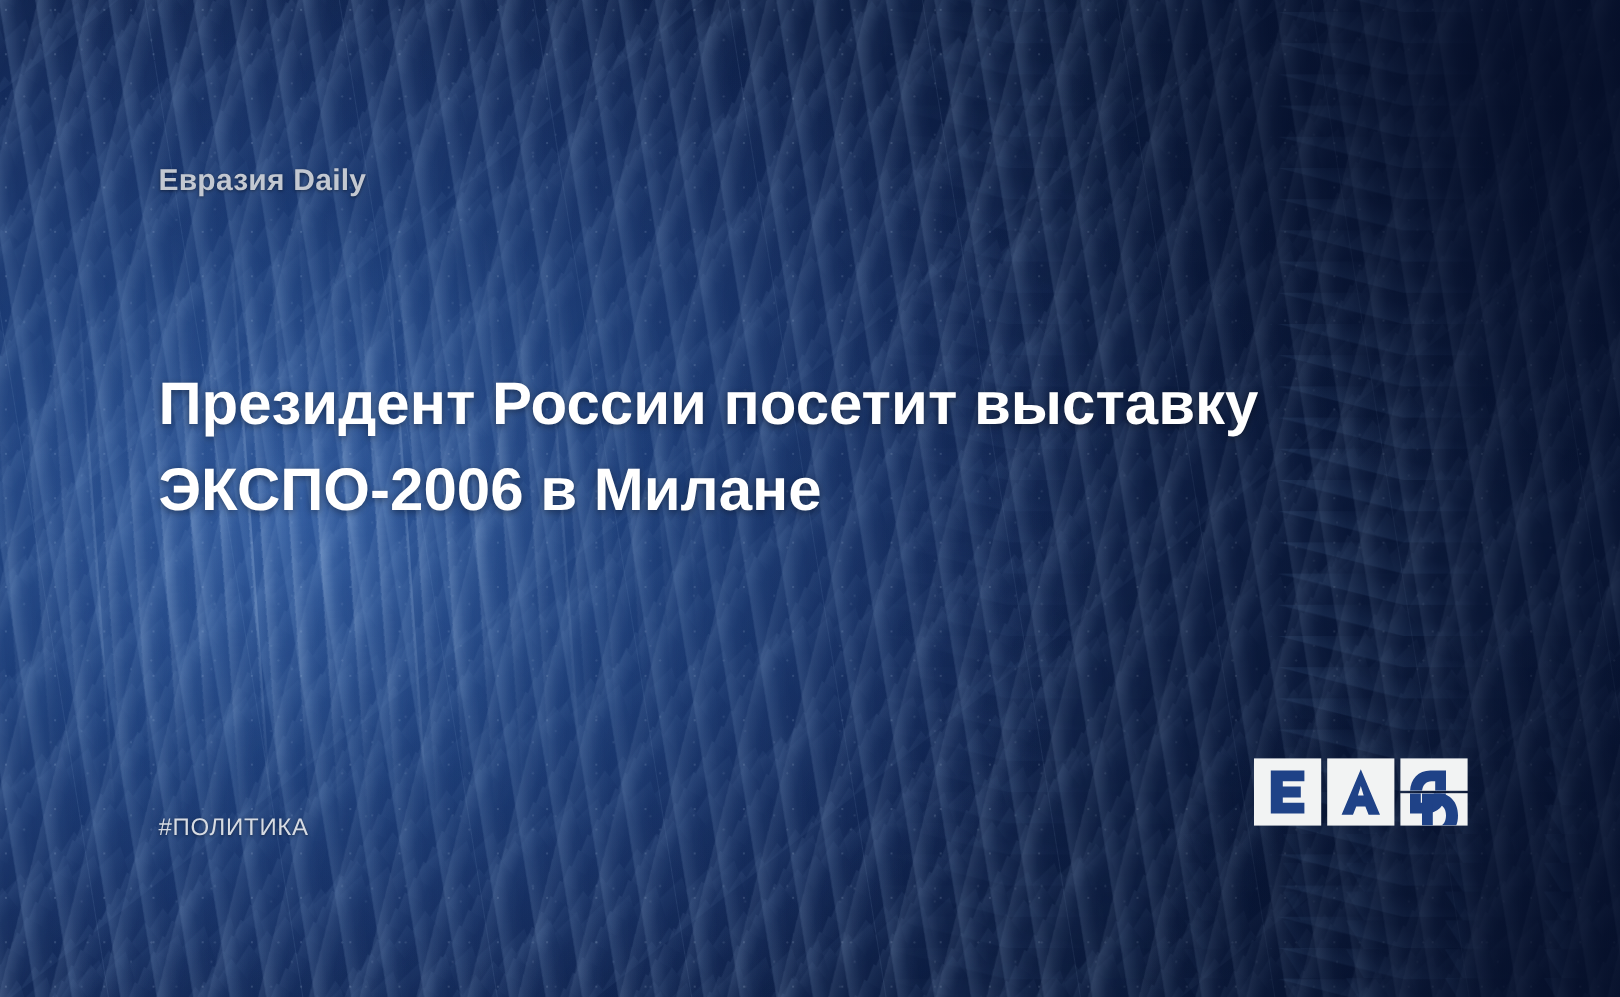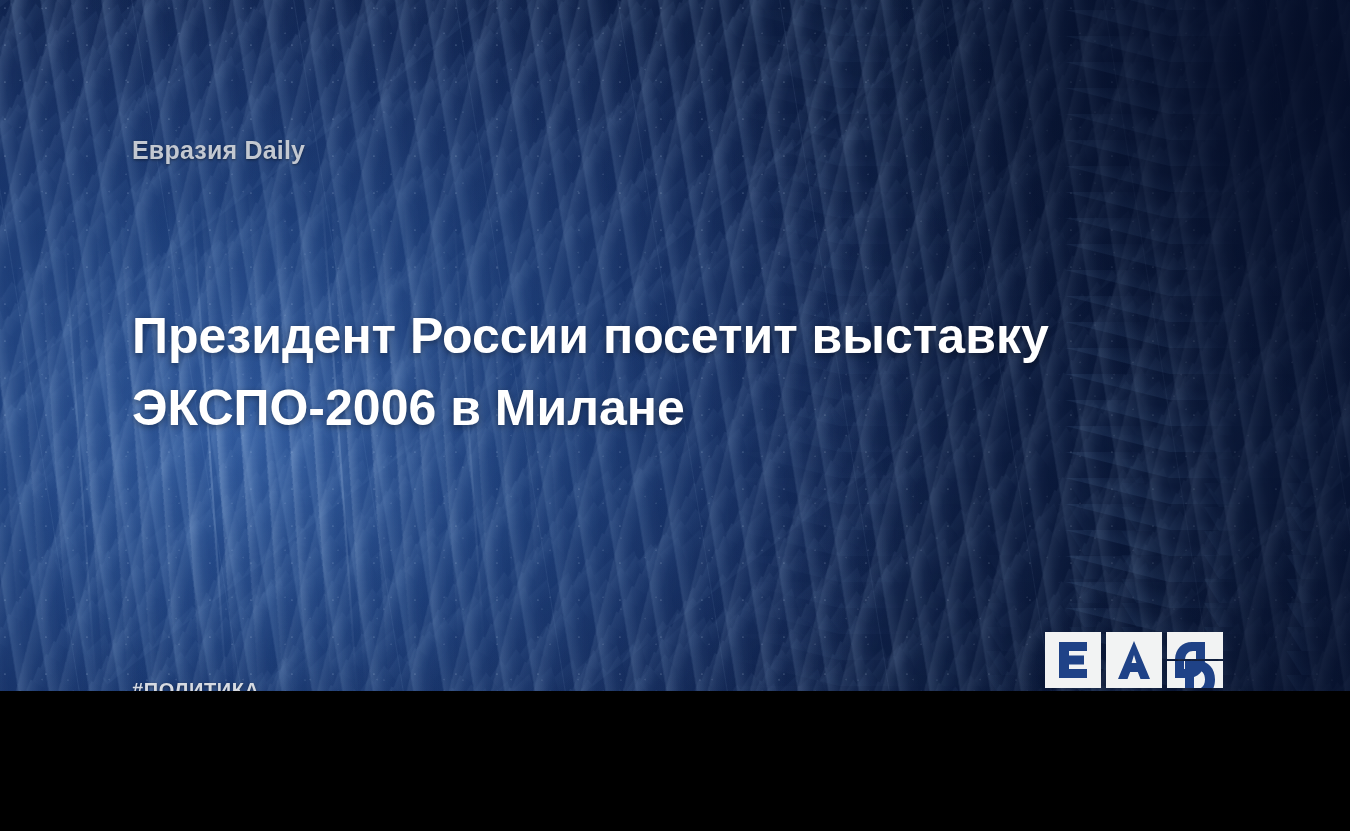--- a/index.html
+++ b/index.html
@@ -3,21 +3,21 @@
 <meta charset="utf-8">
 <style>
   html, body {
     margin: 0;
     padding: 0;
     background: #000;
   }
   #card {
     position: relative;
     width: 1350px;
-    height: 691px;
+    height: 831px;
     overflow: hidden;
     font-family: "Liberation Sans", sans-serif;
     background: #0b1f50;
   }
 
   
   .bg-layer {
     position: absolute;
     inset: 0;
     pointer-events: none;
@@ -218,21 +218,21 @@
     line-height: 72px;
     color: #ffffff;
     text-shadow: 0 2px 6px rgba(0,0,0,0.38);
   }
 
   #hashtag {
     position: absolute;
     left: 132px;
     top: 679px;
     font-size: 20px;
-    font-weight: bold;
+    font-weight: normal;
     letter-spacing: 0.6px;
     color: #d7dbe2;
     text-shadow: 0 1px 3px rgba(0,0,0,0.45);
     white-space: nowrap;
   }
 
   
   #logo {
     position: absolute;
     left: 1045px;

